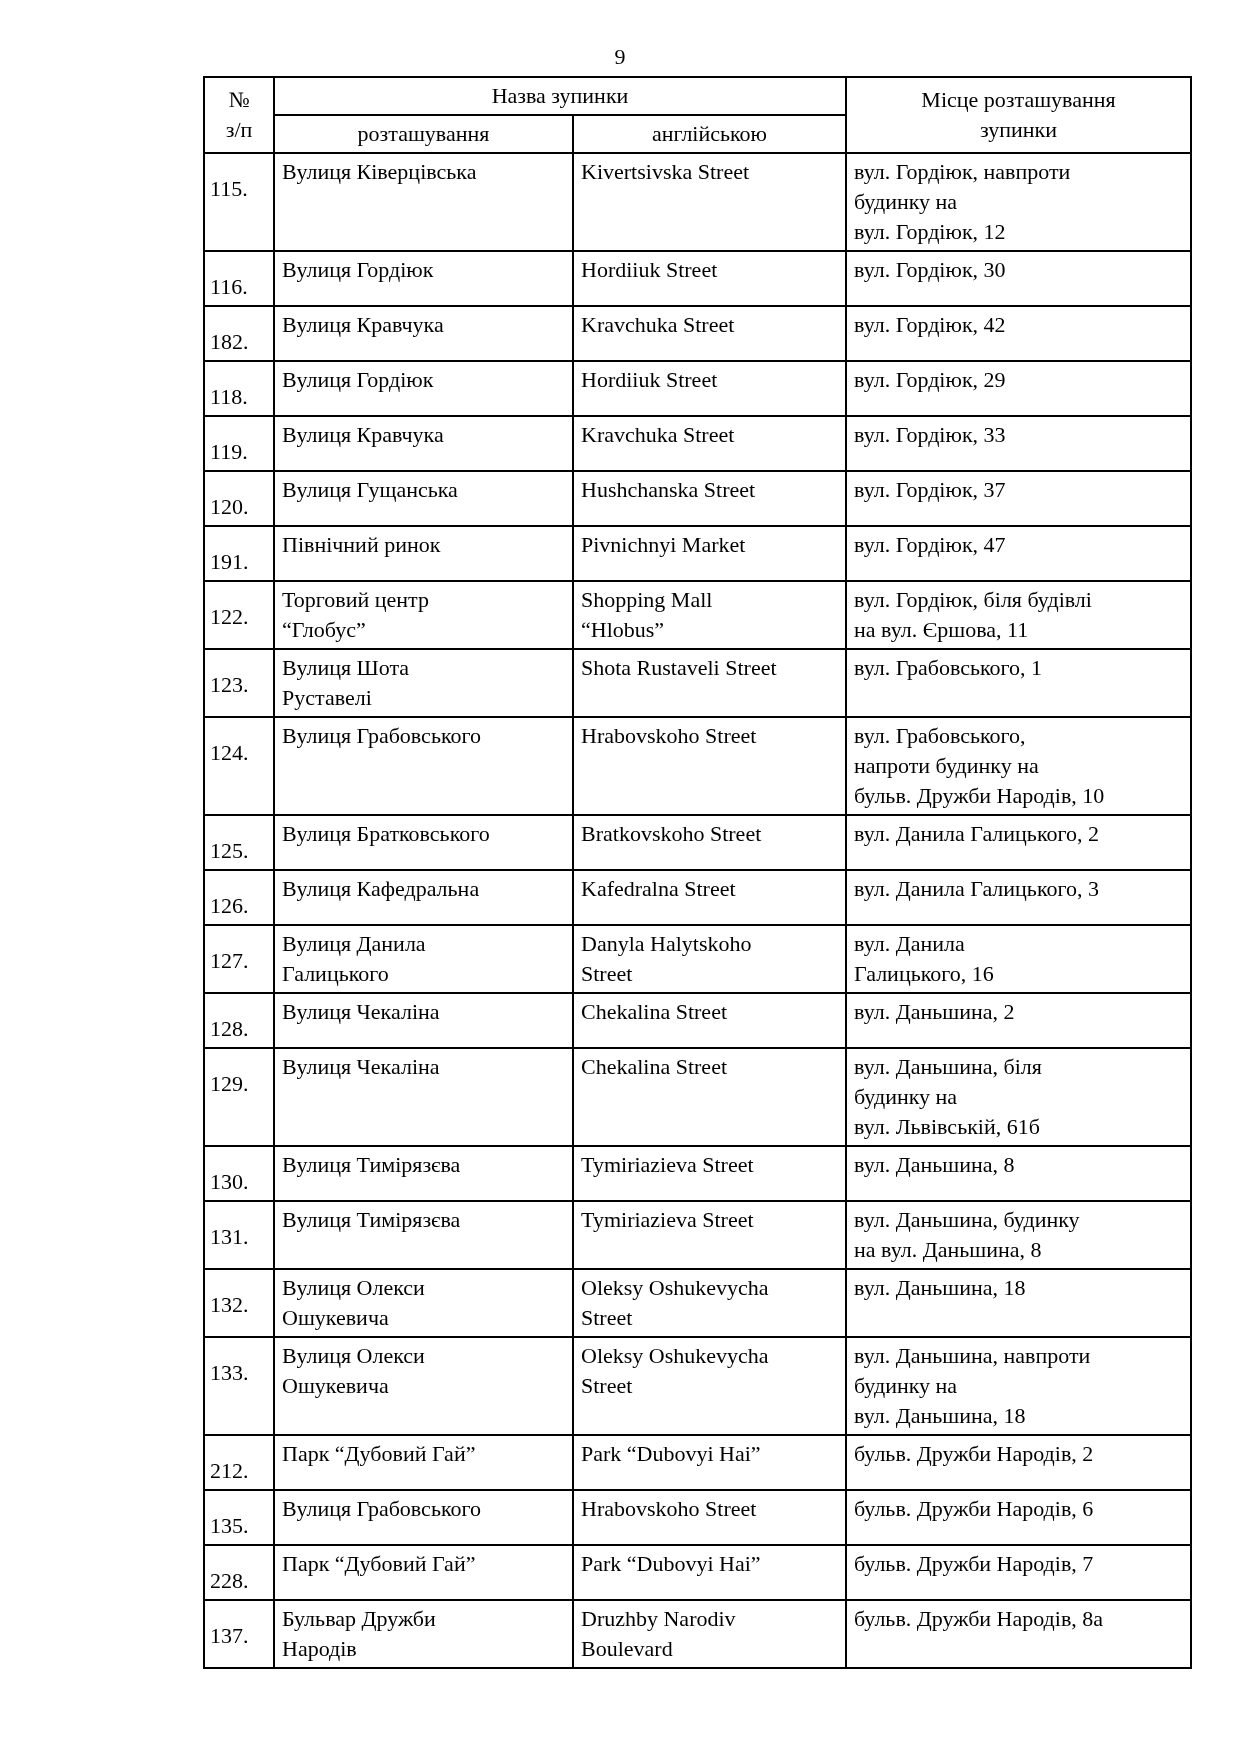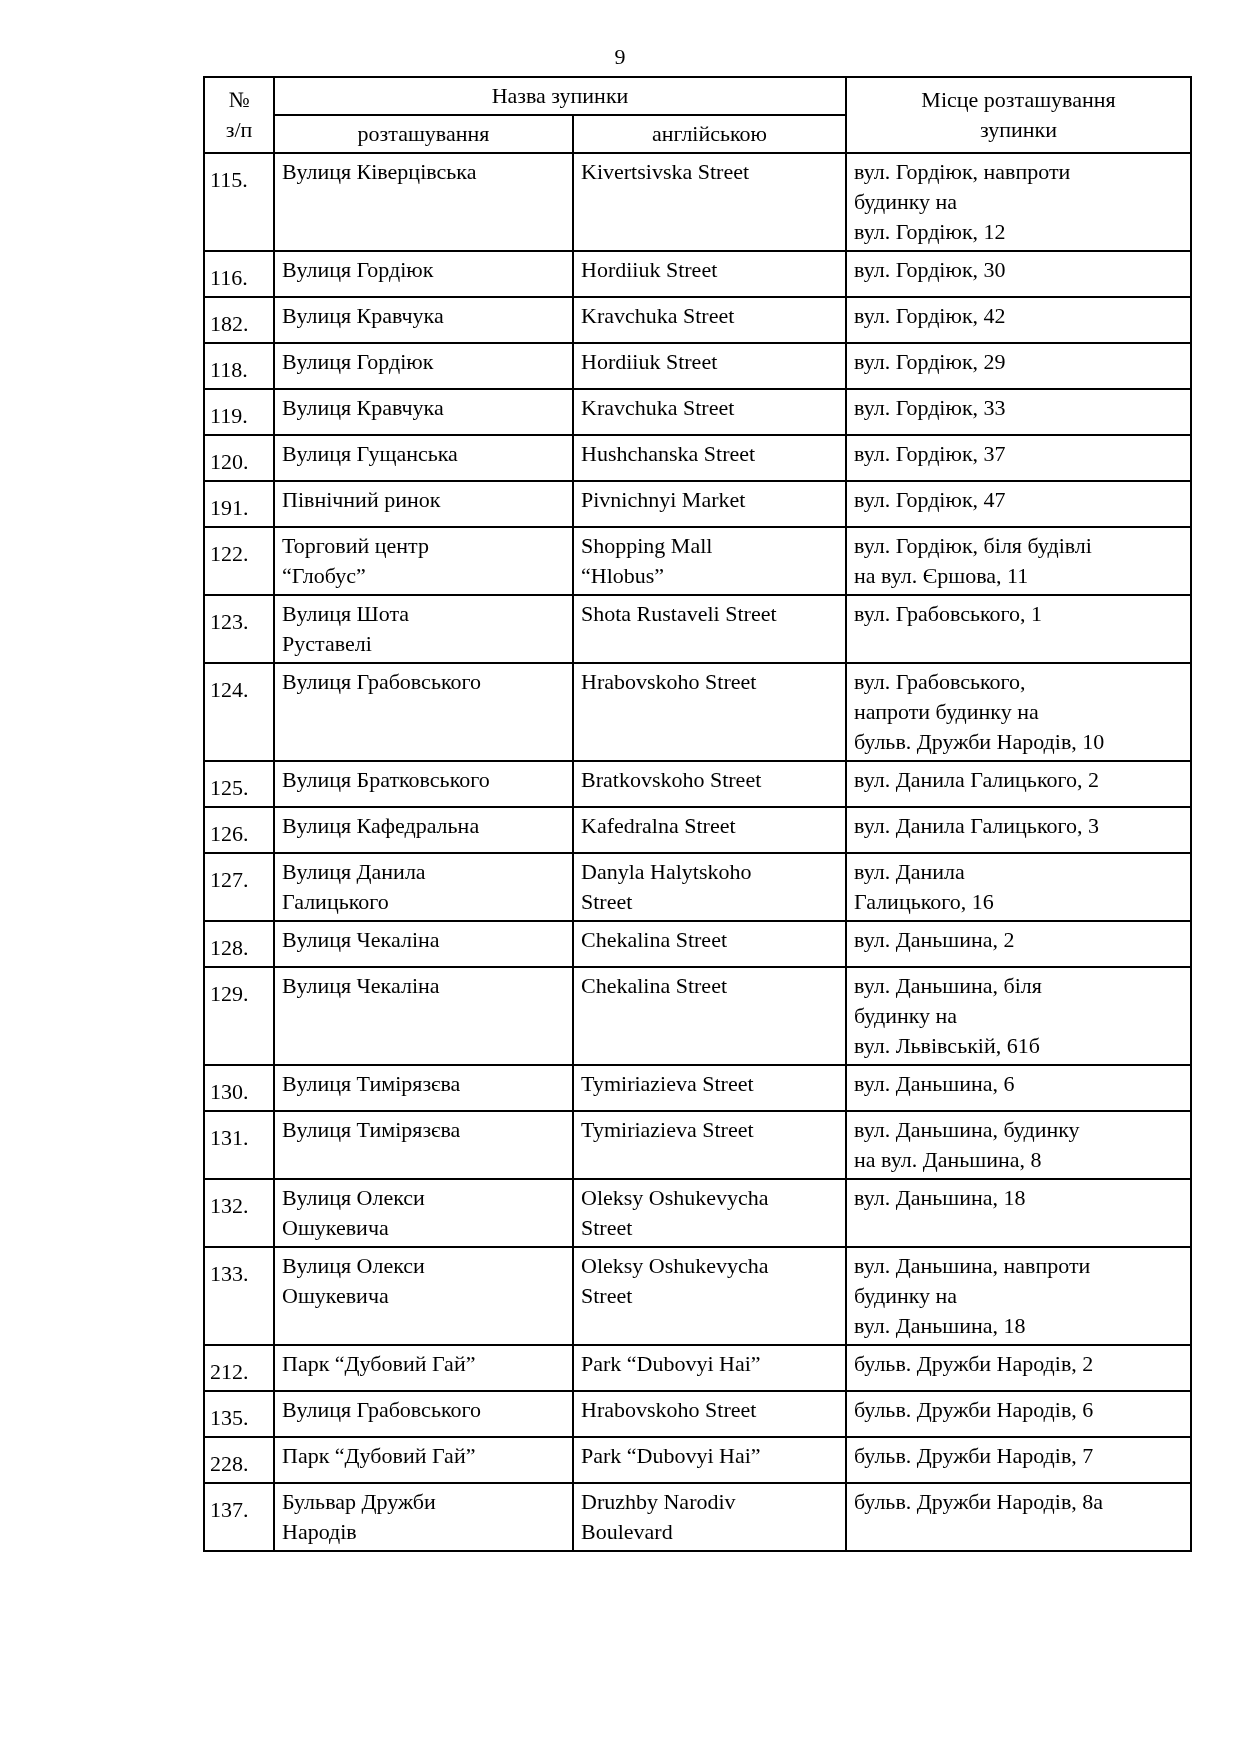--- a/index.html
+++ b/index.html
@@ -42,21 +42,21 @@
     text-align: center;
     vertical-align: middle;
     padding: 3px 6px;
   }
   .stops-table td {
     text-align: left;
     vertical-align: top;
     padding: 3px 7px;
   }
   .stops-table td.col-no {
-    padding: 11px 3px 3px 5px;
+    padding: 20px 3px 3px 5px;
   }
   col.c-no  { width: 70px; }
   col.c-ua  { width: 299px; }
   col.c-en  { width: 273px; }
   col.c-loc { width: 345px; }
 </style>
 </head>
 <body>
 
 <div class="page">
@@ -184,21 +184,21 @@
           <td class="col-ua">Вулиця Чекаліна</td>
           <td class="col-en">Chekalina Street</td>
           <td class="col-loc">вул. Даньшина, біля
 будинку на
 вул. Львівській, 61б</td>
         </tr>
         <tr>
           <td class="col-no">130.</td>
           <td class="col-ua">Вулиця Тимірязєва</td>
           <td class="col-en">Tymiriazieva Street</td>
-          <td class="col-loc">вул. Даньшина, 6</td>
+          <td class="col-loc">вул. Даньшина, 8</td>
         </tr>
         <tr>
           <td class="col-no">131.</td>
           <td class="col-ua">Вулиця Тимірязєва</td>
           <td class="col-en">Tymiriazieva Street</td>
           <td class="col-loc">вул. Даньшина, будинку
 на вул. Даньшина, 8</td>
         </tr>
         <tr>
           <td class="col-no">132.</td>

